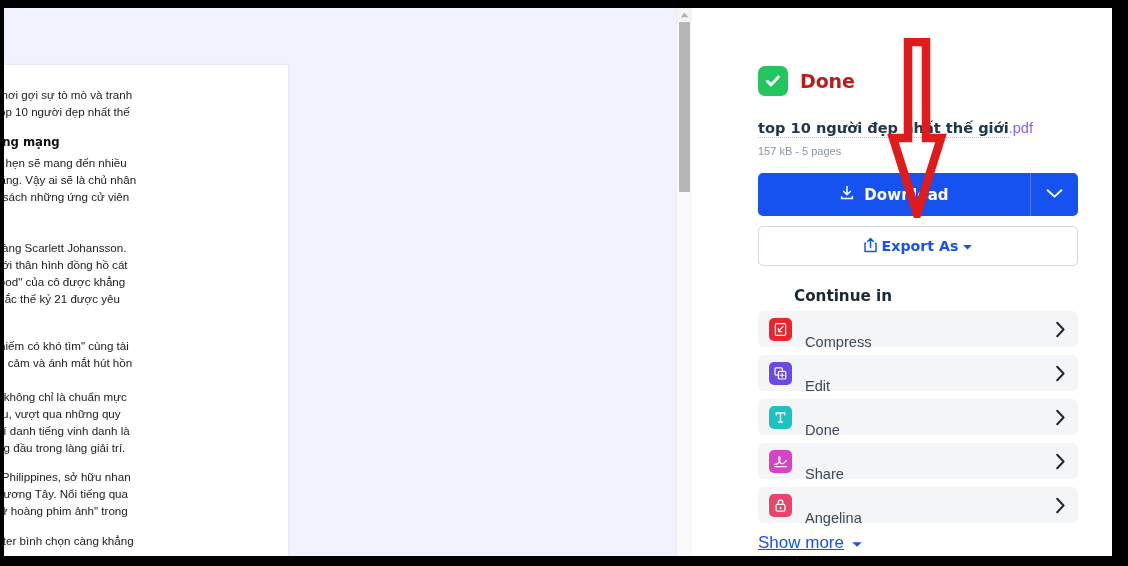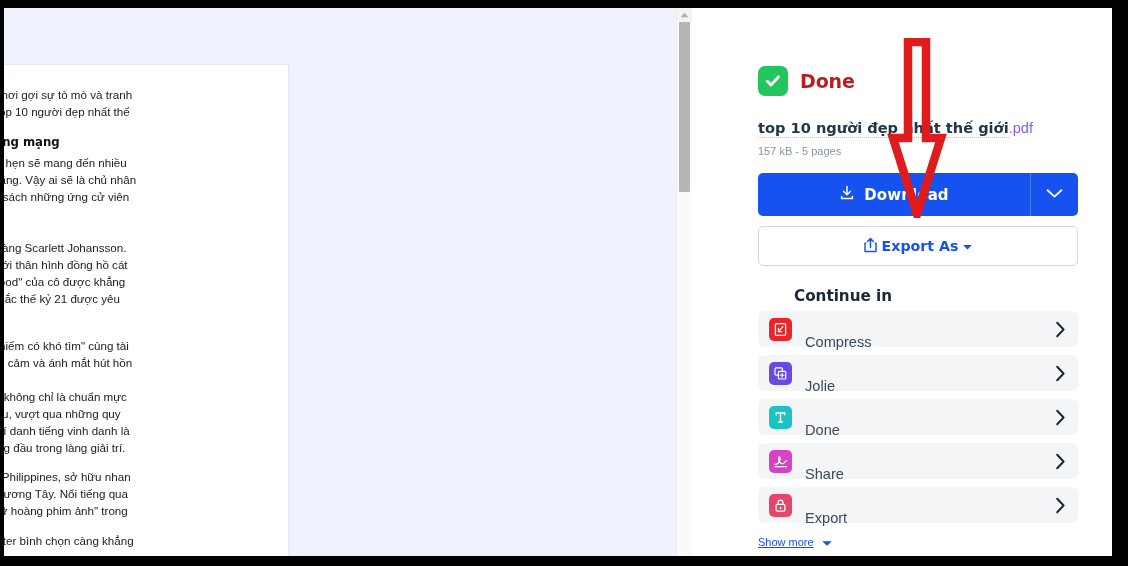--- a/index.html
+++ b/index.html
@@ -220,21 +220,21 @@
   .tool-chevron { flex: 0 0 auto; display:flex; }
 
   #show-more {
     margin-top: 2px;
     display: inline-flex;
     align-items: center;
     gap: 7px;
     cursor: pointer;
   }
   #show-more .lbl {
-    font-size: 11px;
+    font-size: 17px;
     color: #1652f0;
     text-decoration: underline;
   }
 
   
   #red-arrow {
     position: absolute;
     left: 886px; top: 38px;
     width: 62px; height: 180px;
     pointer-events: none;
@@ -368,21 +368,21 @@
         </div>
 
         <div class="tool-row">
           <span class="tool-icon" style="background:#6a4ae0">
             <svg width="15" height="15" viewBox="0 0 15 15">
               <rect x="2.0" y="1.8" width="7.4" height="7.4" rx="1" fill="none" stroke="#fff" stroke-width="1.2"></rect>
               <rect x="5.4" y="5.4" width="7.4" height="7.6" rx="1" fill="#6a4ae0" stroke="#fff" stroke-width="1.2"></rect>
               <path d="M9.1 7.2 L9.1 11.2 M7.1 9.2 L11.1 9.2" stroke="#fff" stroke-width="1.15" stroke-linecap="round"></path>
             </svg>
           </span>
-          <span class="tool-label">Jolie</span>
+          <span class="tool-label">Edit</span>
           <span class="tool-chevron">
             <svg width="11" height="17" viewBox="0 0 11 17">
               <path d="M2.2 1.8 L8.6 8.5 L2.2 15.2" fill="none" stroke="#1b2733" stroke-width="2" stroke-linecap="round" stroke-linejoin="round"></path>
             </svg>
           </span>
         </div>
 
         <div class="tool-row">
           <span class="tool-icon" style="background:#1cc3c3">
             <svg width="15" height="15" viewBox="0 0 15 15">
@@ -416,21 +416,21 @@
         </div>
 
         <div class="tool-row">
           <span class="tool-icon" style="background:#e8456b">
             <svg width="15" height="15" viewBox="0 0 15 15">
               <rect x="3.1" y="6.4" width="8.8" height="6.8" rx="1.2" fill="none" stroke="#fff" stroke-width="1.25"></rect>
               <path d="M5.1 6.4 L5.1 4.6 A2.4 2.4 0 0 1 9.9 4.6 L9.9 6.4" fill="none" stroke="#fff" stroke-width="1.25"></path>
               <rect x="6.8" y="8.7" width="1.5" height="2.4" rx="0.7" fill="#fff"></rect>
             </svg>
           </span>
-          <span class="tool-label">Export</span>
+          <span class="tool-label">Angelina</span>
           <span class="tool-chevron">
             <svg width="11" height="17" viewBox="0 0 11 17">
               <path d="M2.2 1.8 L8.6 8.5 L2.2 15.2" fill="none" stroke="#1b2733" stroke-width="2" stroke-linecap="round" stroke-linejoin="round"></path>
             </svg>
           </span>
         </div>
       </div>
 
       <div id="show-more">
         <span class="lbl">Show more</span>

